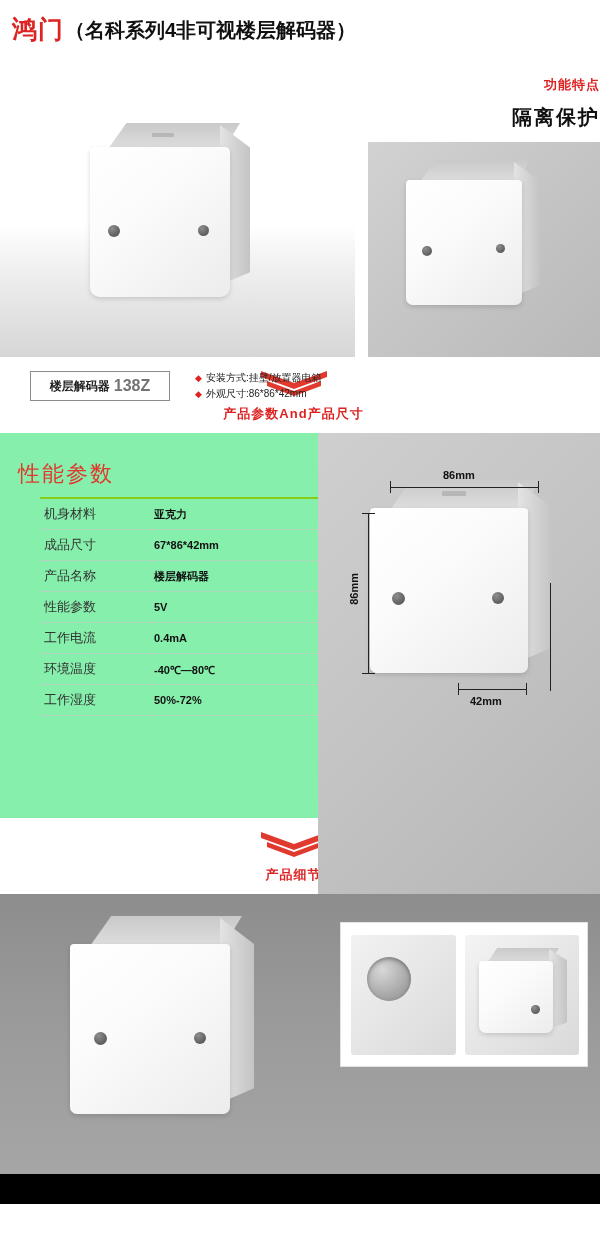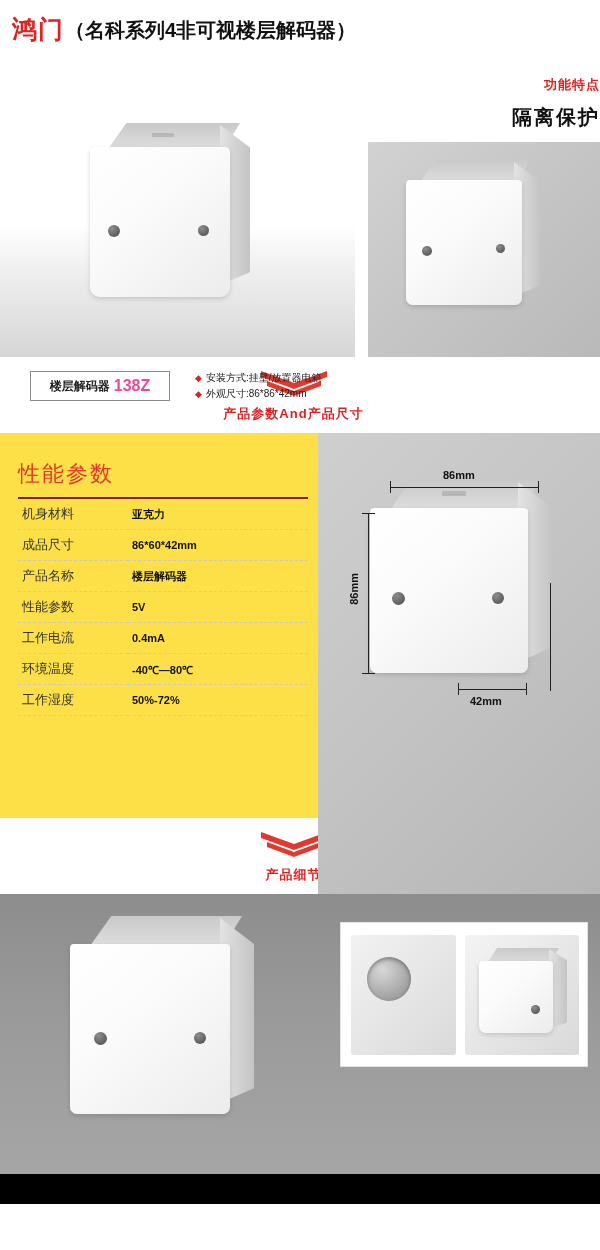--- a/index.html
+++ b/index.html
@@ -141,21 +141,21 @@
     gap: 4px;
   }
   .code-label {
     font-size: 12px;
     font-weight: bold;
     color: #222;
   }
   .code-value {
     font-size: 16px;
     font-weight: bold;
-    color: #ec4899;
+    color: #737373;
   }
   .bullets {
     position: absolute;
     left: 195px; top: 4px;
   }
   .bullet-line {
     font-size: 10px;
     color: #222;
     line-height: 16px;
     white-space: nowrap;
@@ -183,37 +183,38 @@
     color: #d22;
     font-weight: bold;
     letter-spacing: 1px;
   }
 
   
   .params-section {
     position: relative;
     width: 600px;
     height: 385px;
-    background: #fde047;
+    background: #86efac;
   }
   .params-left {
     position: absolute;
     left: 18px; top: 26px;
     width: 290px;
   }
   .params-title {
     font-size: 22px;
     color: #e03a2f;
     letter-spacing: 2px;
     padding-bottom: 8px;
   }
   table.params {
     border-collapse: collapse;
     width: 290px;
-    border-top: 2px solid #7f1d1d;
+    border-top: 2px solid #84cc16;
+    margin-left: 22px;
   }
   table.params td {
     padding: 6px 2px 6px 4px;
     font-size: 13px;
     color: #222;
     border-bottom: 1px dashed #c9c9c9;
   }
   table.params td.key {
     width: 110px;
     color: #333;
@@ -343,21 +344,21 @@
   <div class="params-left">
     <div class="params-title">性能参数</div>
     <table class="params">
       <tbody>
           <tr>
         <td class="key">机身材料</td>
         <td class="val">亚克力</td>
       </tr>
       <tr>
         <td class="key">成品尺寸</td>
-        <td class="val">86*60*42mm</td>
+        <td class="val">67*86*42mm</td>
       </tr>
       <tr>
         <td class="key">产品名称</td>
         <td class="val">楼层解码器</td>
       </tr>
       <tr>
         <td class="key">性能参数</td>
         <td class="val">5V</td>
       </tr>
       <tr>

